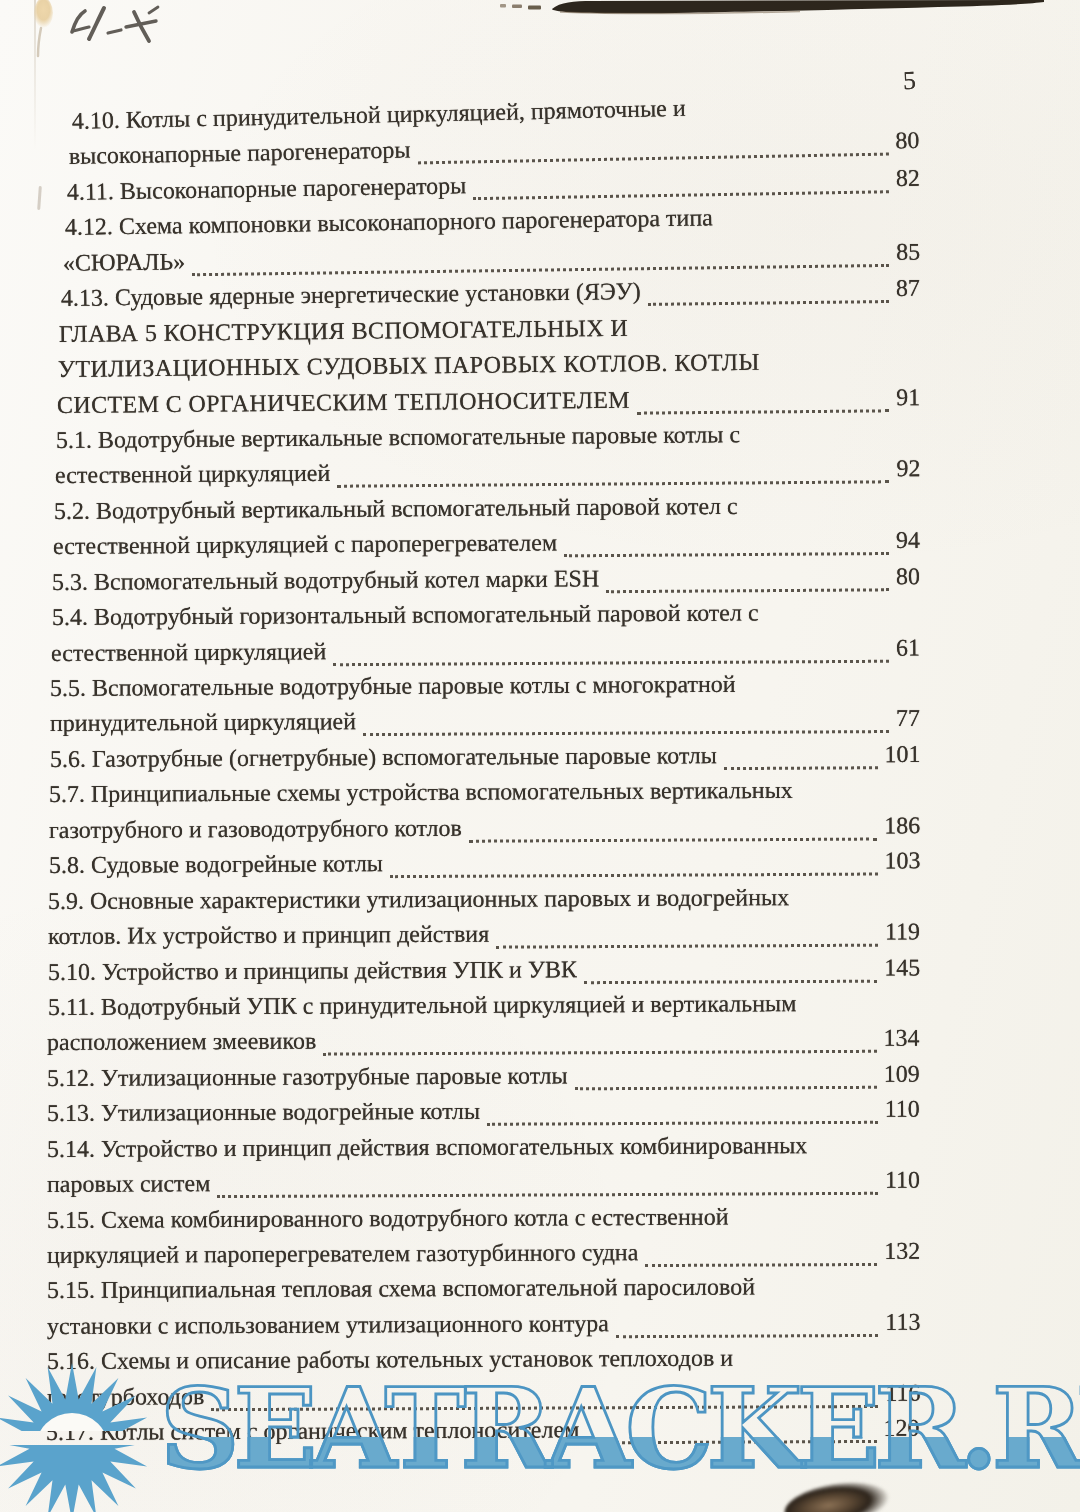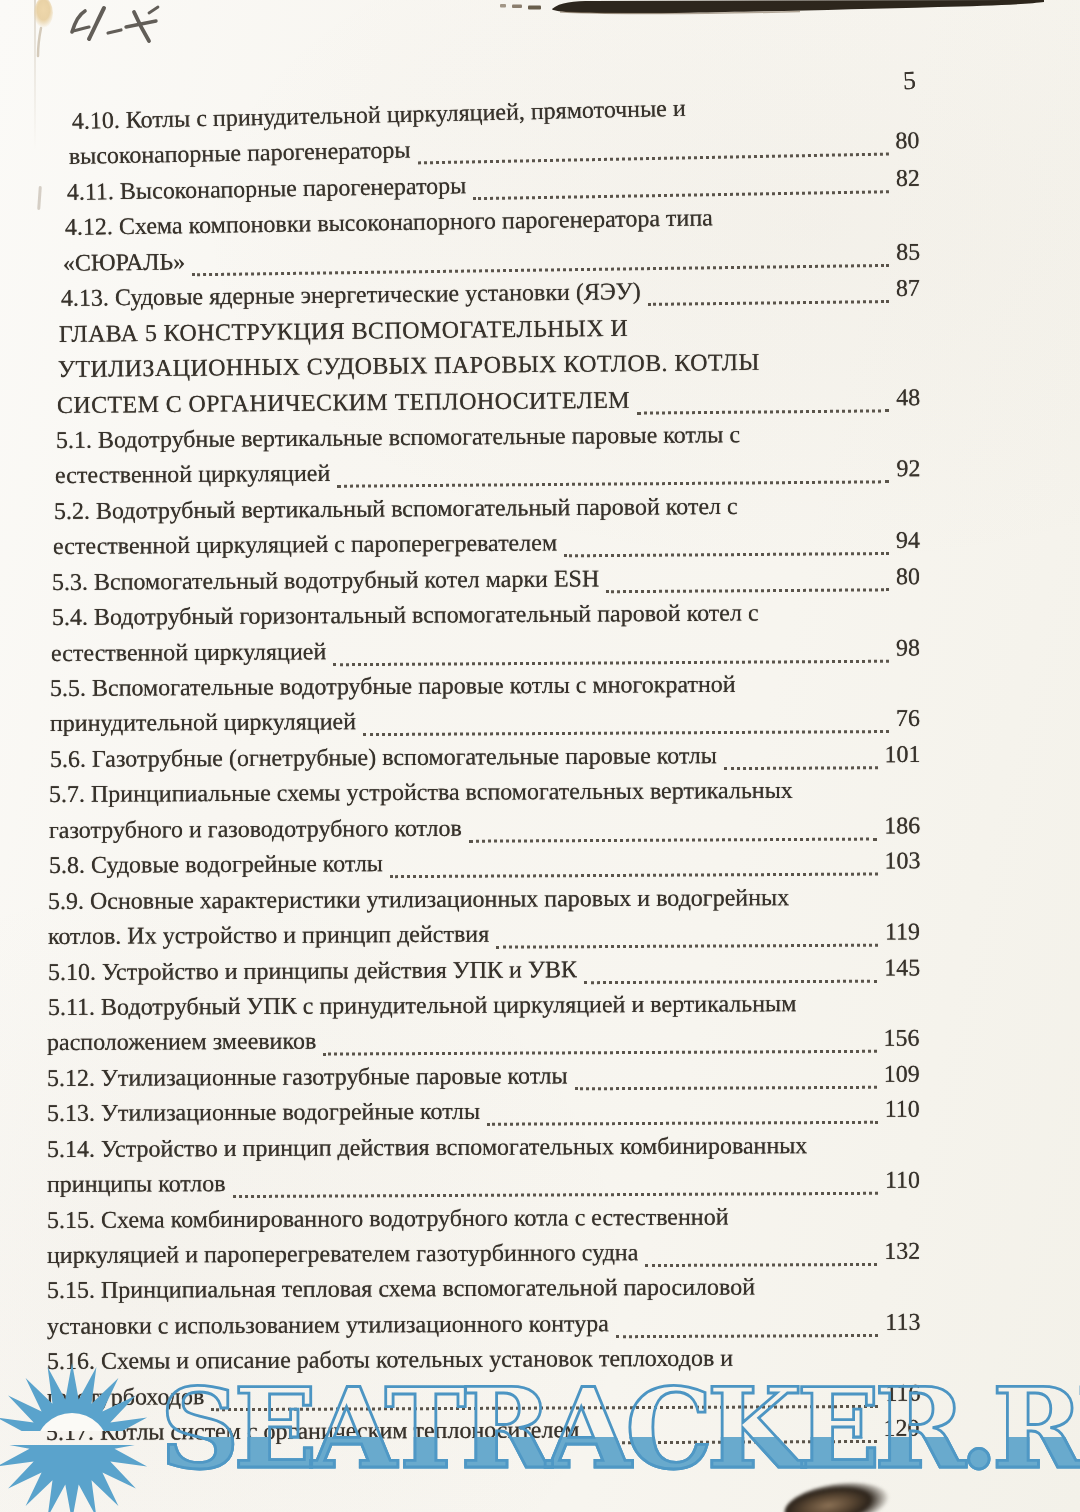--- a/index.html
+++ b/index.html
@@ -111,21 +111,21 @@
       </div>
       <div class="row caps" style="transform: rotate(-0.63deg); margin-left: 13.3px;">
         <span class="txt">ГЛАВА 5 КОНСТРУКЦИЯ ВСПОМОГАТЕЛЬНЫХ И</span>
       </div>
       <div class="row caps" style="transform: rotate(-0.58deg); margin-left: 11.9px;">
         <span class="txt">УТИЛИЗАЦИОННЫХ СУДОВЫХ ПАРОВЫХ КОТЛОВ. КОТЛЫ</span>
       </div>
       <div class="row caps" style="transform: rotate(-0.53deg); margin-left: 10.7px;">
         <span class="txt">СИСТЕМ С ОРГАНИЧЕСКИМ ТЕПЛОНОСИТЕЛЕМ</span>
         <span class="dots"></span>
-        <span class="pg">48</span>
+        <span class="pg">91</span>
       </div>
       <div class="row" style="transform: rotate(-0.49deg); margin-left: 9.6px;">
         <span class="txt">5.1. Водотрубные вертикальные вспомогательные паровые котлы с</span>
       </div>
       <div class="row" style="transform: rotate(-0.46deg); margin-left: 8.6px;">
         <span class="txt">естественной циркуляцией</span>
         <span class="dots"></span>
         <span class="pg">92</span>
       </div>
       <div class="row" style="transform: rotate(-0.43deg); margin-left: 7.7px;">
@@ -140,29 +140,29 @@
         <span class="txt">5.3. Вспомогательный водотрубный котел марки ESH</span>
         <span class="dots"></span>
         <span class="pg">80</span>
       </div>
       <div class="row" style="transform: rotate(-0.37deg); margin-left: 5.5px;">
         <span class="txt">5.4. Водотрубный горизонтальный вспомогательный паровой котел с</span>
       </div>
       <div class="row" style="transform: rotate(-0.36deg); margin-left: 4.9px;">
         <span class="txt">естественной циркуляцией</span>
         <span class="dots"></span>
-        <span class="pg">98</span>
+        <span class="pg">61</span>
       </div>
       <div class="row" style="transform: rotate(-0.35deg); margin-left: 4.4px;">
         <span class="txt">5.5. Вспомогательные водотрубные паровые котлы с многократной</span>
       </div>
       <div class="row" style="transform: rotate(-0.34deg); margin-left: 3.9px;">
         <span class="txt">принудительной циркуляцией</span>
         <span class="dots"></span>
-        <span class="pg">76</span>
+        <span class="pg">77</span>
       </div>
       <div class="row" style="transform: rotate(-0.33deg); margin-left: 3.5px;">
         <span class="txt">5.6. Газотрубные (огнетрубные) вспомогательные паровые котлы</span>
         <span class="dots"></span>
         <span class="pg">101</span>
       </div>
       <div class="row" style="transform: rotate(-0.32deg); margin-left: 3.1px;">
         <span class="txt">5.7. Принципиальные схемы устройства вспомогательных вертикальных</span>
       </div>
       <div class="row" style="transform: rotate(-0.31deg); margin-left: 2.8px;">
@@ -187,37 +187,37 @@
         <span class="txt">5.10. Устройство и принципы действия УПК и УВК</span>
         <span class="dots"></span>
         <span class="pg">145</span>
       </div>
       <div class="row" style="transform: rotate(-0.29deg); margin-left: 1.6px;">
         <span class="txt">5.11. Водотрубный УПК с принудительной циркуляцией и вертикальным</span>
       </div>
       <div class="row" style="transform: rotate(-0.29deg); margin-left: 1.4px;">
         <span class="txt">расположением змеевиков</span>
         <span class="dots"></span>
-        <span class="pg">156</span>
+        <span class="pg">134</span>
       </div>
       <div class="row" style="transform: rotate(-0.29deg); margin-left: 1.3px;">
         <span class="txt">5.12. Утилизационные газотрубные паровые котлы</span>
         <span class="dots"></span>
         <span class="pg">109</span>
       </div>
       <div class="row" style="transform: rotate(-0.29deg); margin-left: 1.2px;">
         <span class="txt">5.13. Утилизационные водогрейные котлы</span>
         <span class="dots"></span>
         <span class="pg">110</span>
       </div>
       <div class="row" style="transform: rotate(-0.29deg); margin-left: 1px;">
         <span class="txt">5.14. Устройство и принцип действия вспомогательных комбинированных</span>
       </div>
       <div class="row" style="transform: rotate(-0.29deg); margin-left: 0.9px;">
-        <span class="txt">принципы котлов</span>
+        <span class="txt">паровых систем</span>
         <span class="dots"></span>
         <span class="pg">110</span>
       </div>
       <div class="row" style="transform: rotate(-0.29deg); margin-left: 0.8px;">
         <span class="txt">5.15. Схема комбинированного водотрубного котла с естественной</span>
       </div>
       <div class="row" style="transform: rotate(-0.28deg); margin-left: 0.7px;">
         <span class="txt">циркуляцией и пароперегревателем газотурбинного судна</span>
         <span class="dots"></span>
         <span class="pg">132</span>

